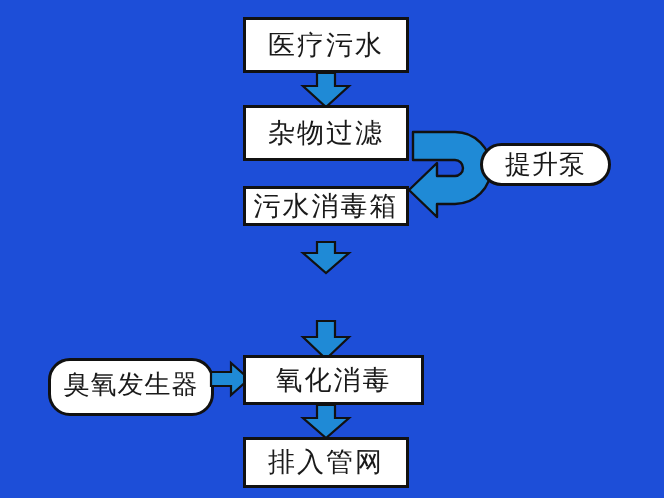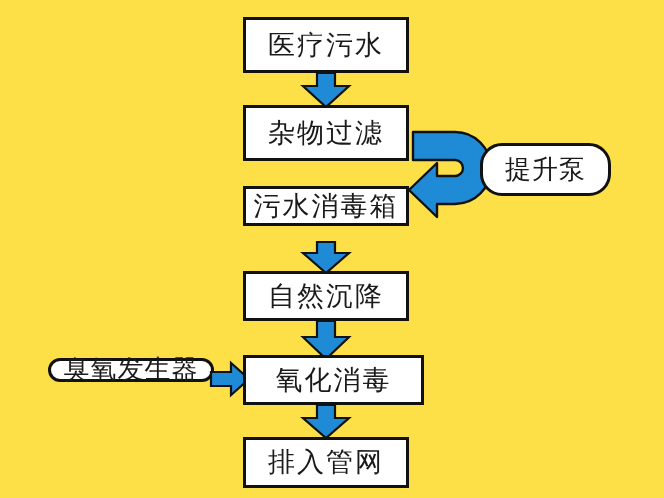--- a/index.html
+++ b/index.html
@@ -4,21 +4,21 @@
 <style>
   html, body {
     margin: 0;
     padding: 0;
     background: #ffffff;
   }
   #canvas {
     position: relative;
     width: 664px;
     height: 498px;
-    background: #fde047;
+    background: #1d4ed8;
     overflow: hidden;
     font-family: "DejaVu Sans", "Liberation Sans", sans-serif;
   }
   .node {
     position: absolute;
     box-sizing: border-box;
     background: #ffffff;
     border: 3px solid #111111;
     display: flex;
     align-items: center;
@@ -76,45 +76,42 @@
                L 4,66
                L 32,39
                L 32,52
                L 50,52
                A 8,8 0 0 0 50,36
                L 8,36
                Z" fill="#1f8ad6" stroke="#111111" stroke-width="2.4" stroke-linejoin="round"></path>
     </svg>
   </div>
 
-  <div class="node rounded" style="left:480px; top:143px; width:131px; height:53px;">
+  <div class="node rounded" style="left:480px; top:143px; width:131px; height:43px;">
     <span class="node-label">提升泵</span>
   </div>
 
   <div class="node process" style="left:243px; top:186px; width:166px; height:40px;">
     <span class="node-label">污水消毒箱</span>
   </div>
 
   <div class="arrow" style="left:301px; top:242px; width:50px; height:32px;">
     <svg width="50" height="32" viewBox="0 0 50 32">
       <polygon points="16,0 34,0 34,11 48,11 25,31 2,11 16,11" fill="#1f8ad6" stroke="#111111" stroke-width="2.2" stroke-linejoin="miter"></polygon>
     </svg>
   </div>
 
-  <div class="node process" style="left:243px; top:271px; width:166px; height:50px;">
-    <span class="node-label">自然沉降</span>
-  </div>
 
   <div class="arrow" style="left:301px; top:321px; width:50px; height:40px;">
     <svg width="50" height="40" viewBox="0 0 50 40">
       <polygon points="16,0 34,0 34,16 48,16 25,38 2,16 16,16" fill="#1f8ad6" stroke="#111111" stroke-width="2.2" stroke-linejoin="miter"></polygon>
     </svg>
   </div>
 
-  <div class="node rounded" style="left:48px; top:358px; width:166px; height:24px;">
+  <div class="node rounded" style="left:48px; top:358px; width:166px; height:58px;font-family:Liberation Mono, monospace;">
     <span class="node-label">臭氧发生器</span>
   </div>
 
   <div class="arrow" style="left:211px; top:361px; width:40px; height:36px;">
     <svg width="40" height="36" viewBox="0 0 40 36">
       <polygon points="0,11 20,11 20,2 38,18 20,34 20,25 0,25" fill="#1f8ad6" stroke="#111111" stroke-width="2.2" stroke-linejoin="miter"></polygon>
     </svg>
   </div>
 
   <div class="node process" style="left:243px; top:355px; width:181px; height:50px;">

